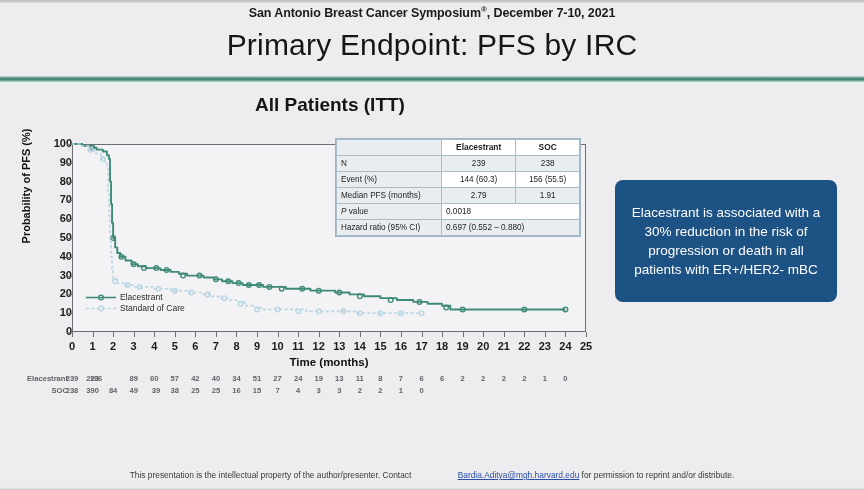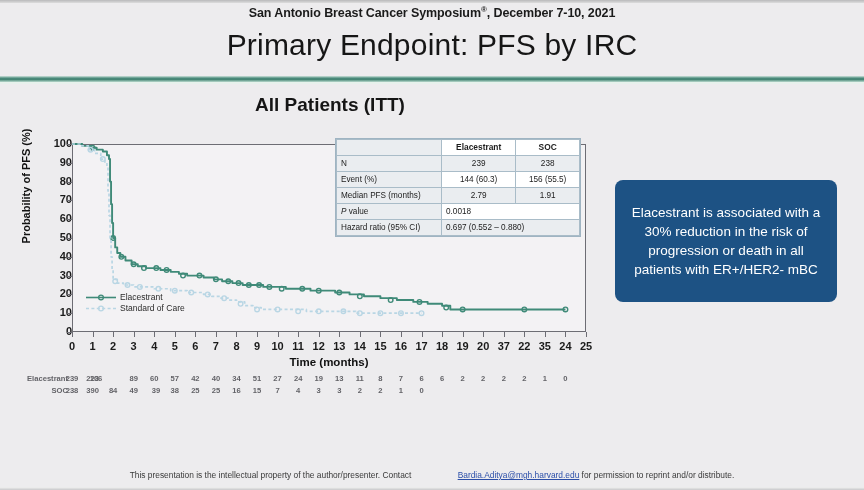--- a/index.html
+++ b/index.html
@@ -325,25 +325,25 @@
         <div class="xtick" style="left: 328.96px;">16</div>
         <div class="xtick-mark" style="left: 328.96px;"></div>
         <div class="xtick" style="left: 349.52px;">17</div>
         <div class="xtick-mark" style="left: 349.52px;"></div>
         <div class="xtick" style="left: 370.08px;">18</div>
         <div class="xtick-mark" style="left: 370.08px;"></div>
         <div class="xtick" style="left: 390.64px;">19</div>
         <div class="xtick-mark" style="left: 390.64px;"></div>
         <div class="xtick" style="left: 411.2px;">20</div>
         <div class="xtick-mark" style="left: 411.2px;"></div>
-        <div class="xtick" style="left: 431.76px;">37</div>
+        <div class="xtick" style="left: 431.76px;">21</div>
         <div class="xtick-mark" style="left: 431.76px;"></div>
         <div class="xtick" style="left: 452.32px;">22</div>
         <div class="xtick-mark" style="left: 452.32px;"></div>
-        <div class="xtick" style="left: 472.88px;">35</div>
+        <div class="xtick" style="left: 472.88px;">23</div>
         <div class="xtick-mark" style="left: 472.88px;"></div>
         <div class="xtick" style="left: 493.44px;">24</div>
         <div class="xtick-mark" style="left: 493.44px;"></div>
         <div class="xtick" style="left: 514px;">25</div>
         <div class="xtick-mark" style="left: 514px;"></div>
       </div>
     <div id="xlabel">Time (months)</div>
   </div>
 
   <div id="risk-table">

